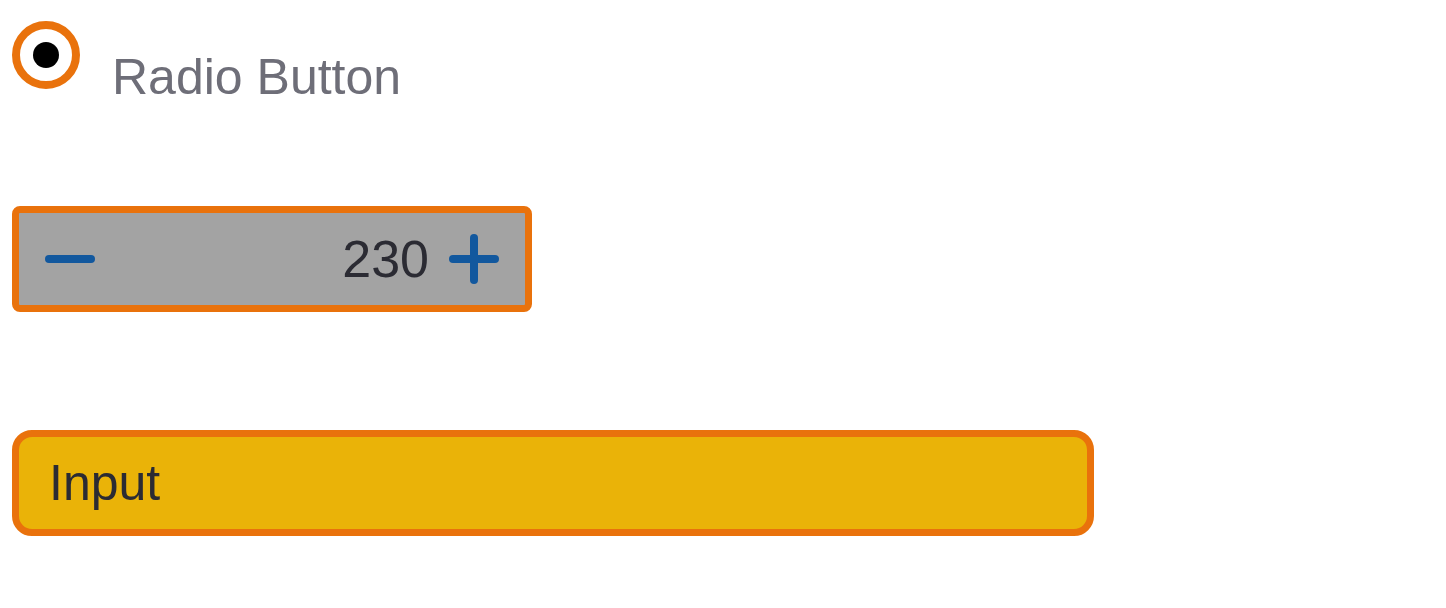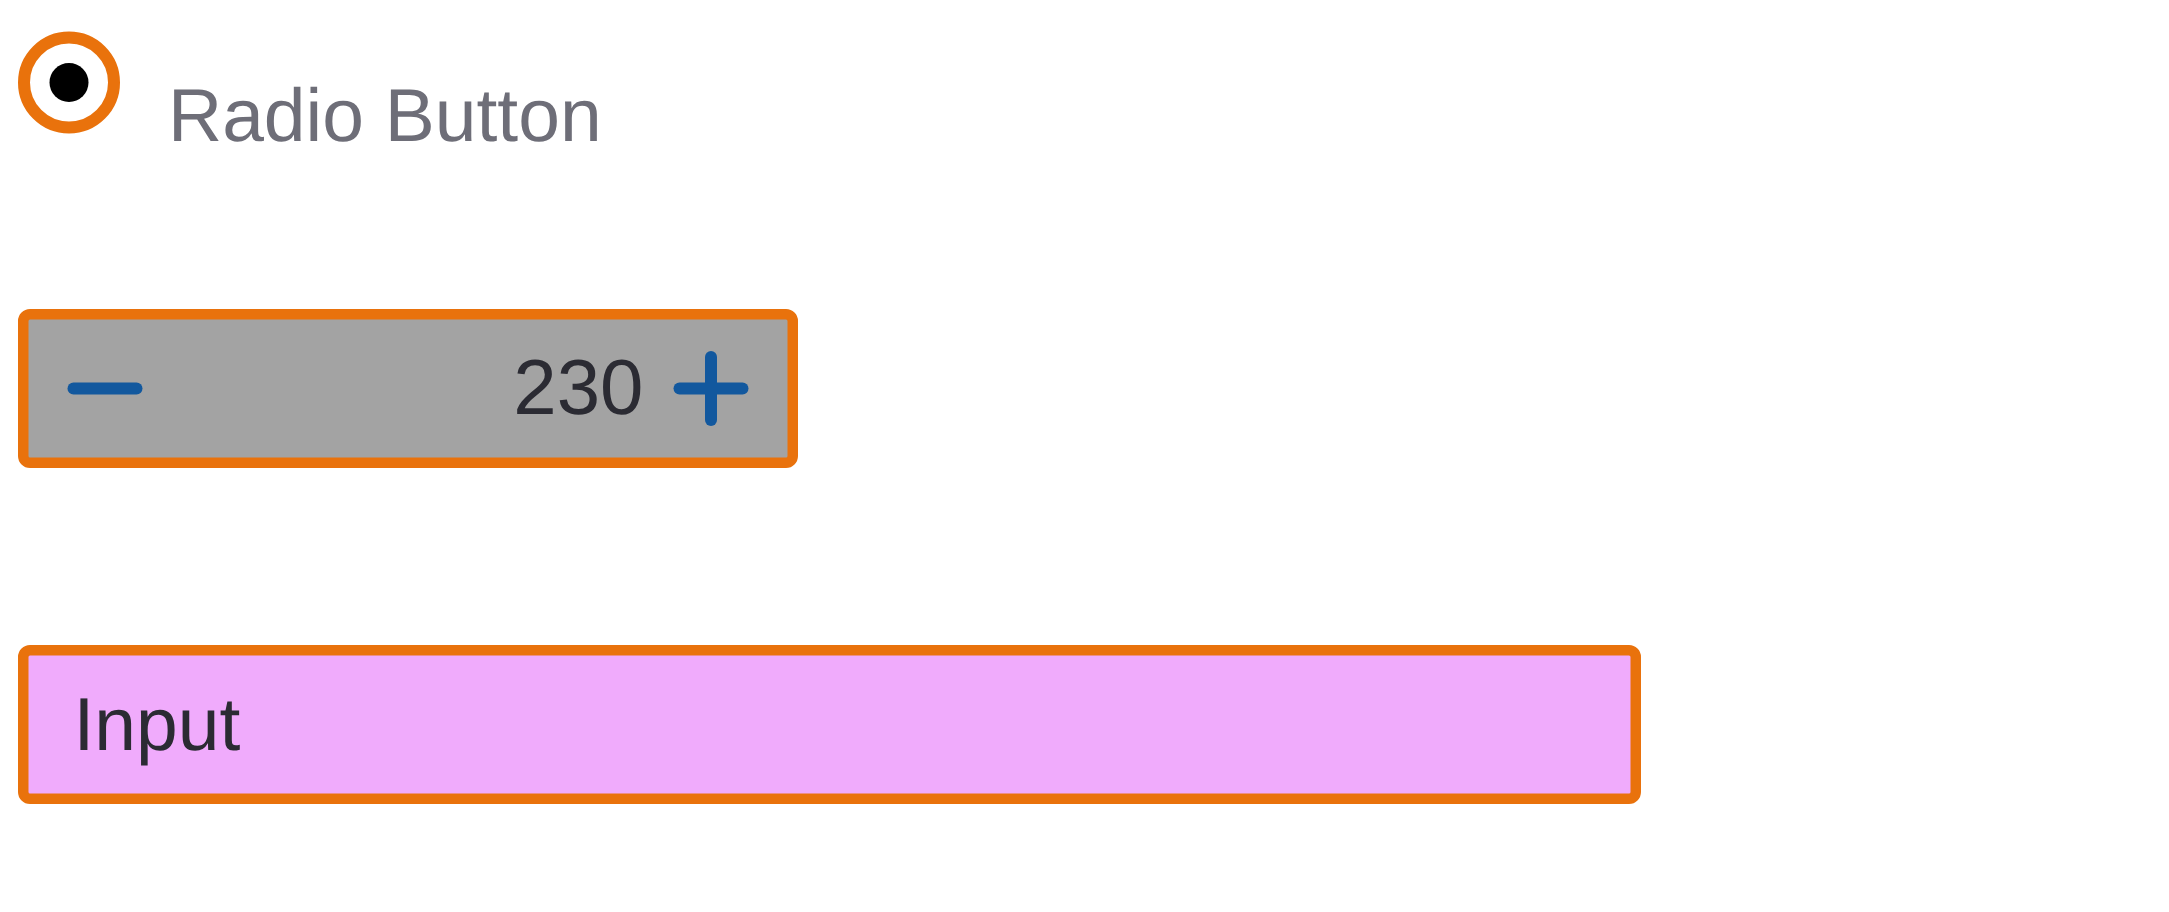--- a/index.html
+++ b/index.html
@@ -74,27 +74,27 @@
       text-align: right;
       width: 330px;
       padding-right: 8px;
       font-weight: 400;
     }
     .input-field {
       display: block;
       width: 1082px;
       height: 106px;
       border: 7px solid #E9720C;
-      border-radius: 8px;
+      border-radius: 20px;
       font-size: 50px;
       color: #2B2B33;
       padding: 15px 30px;
       font-family: inherit;
       outline: none;
-      background: #f0abfc;
+      background: #eab308;
     }
     .input-field::placeholder {
       color: #2B2B33;
     }
   </style>
 </head>
 <body>
 
 
 

